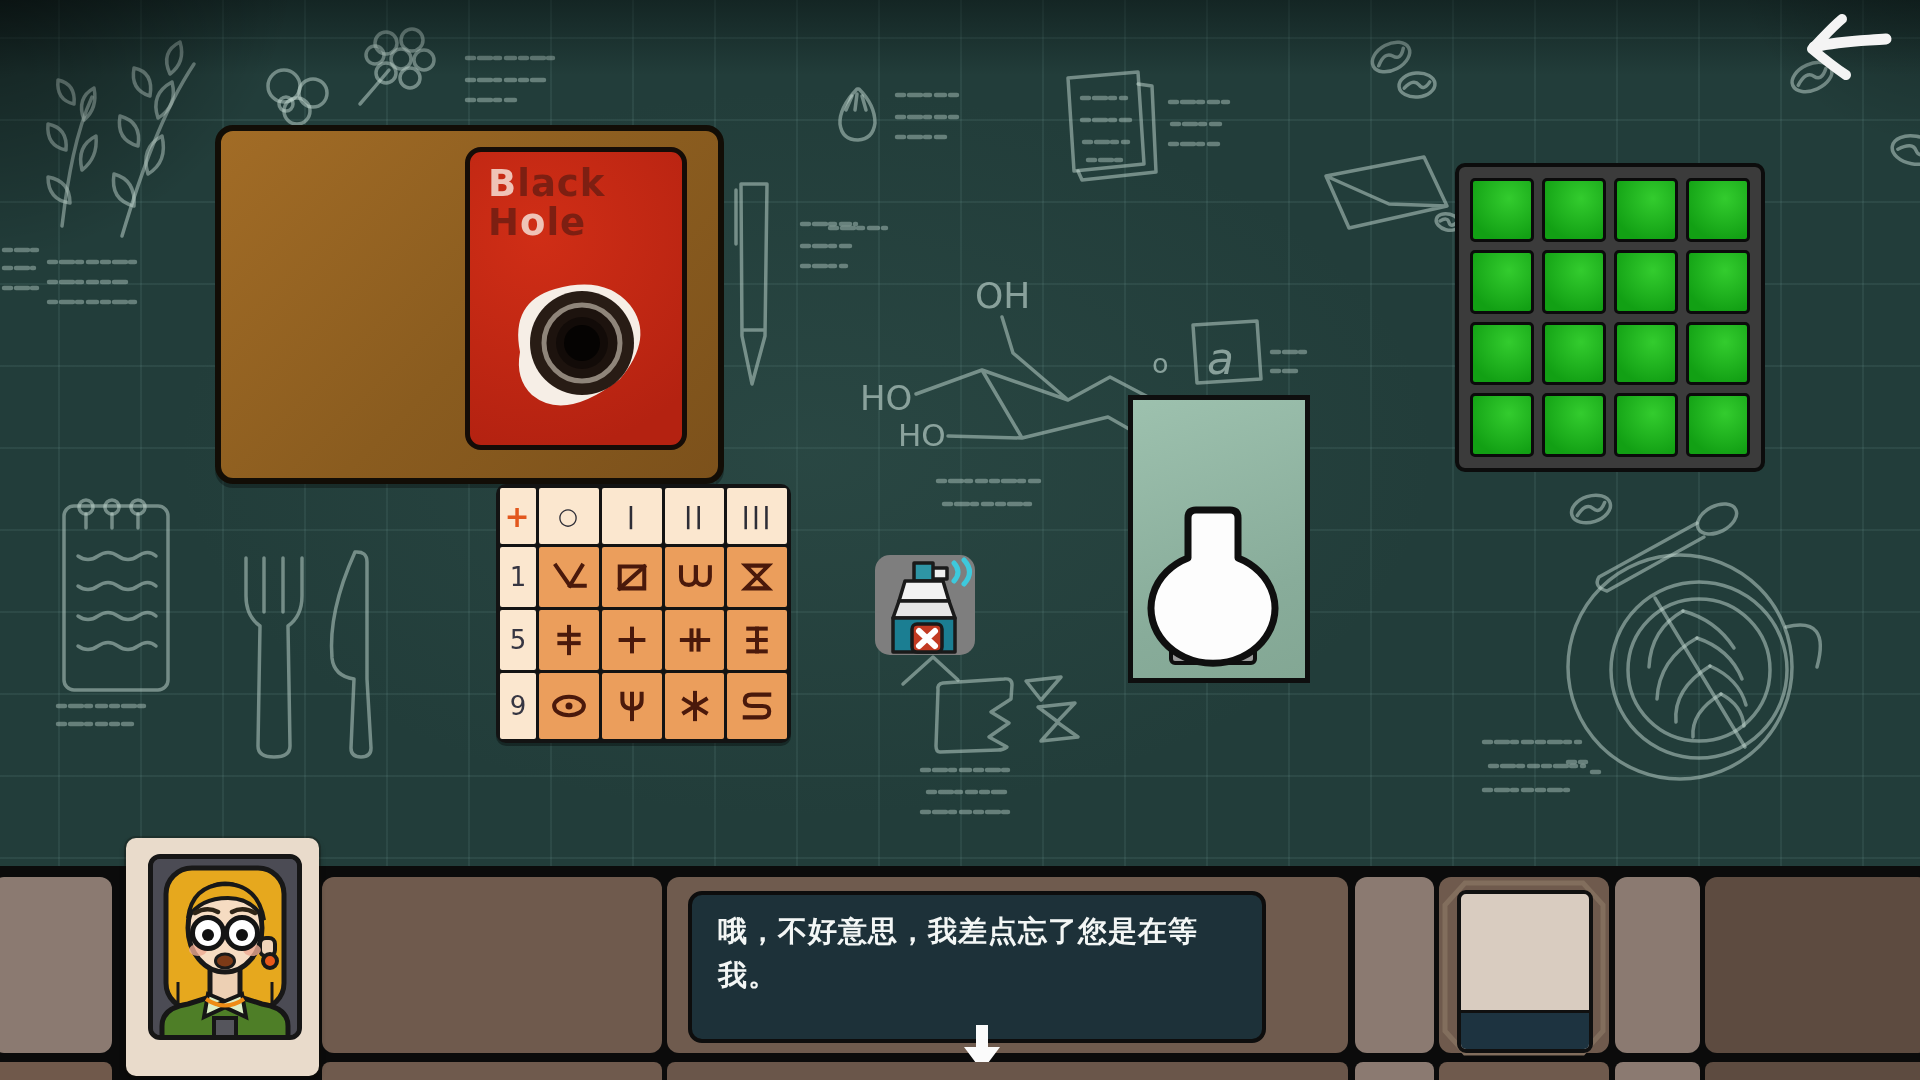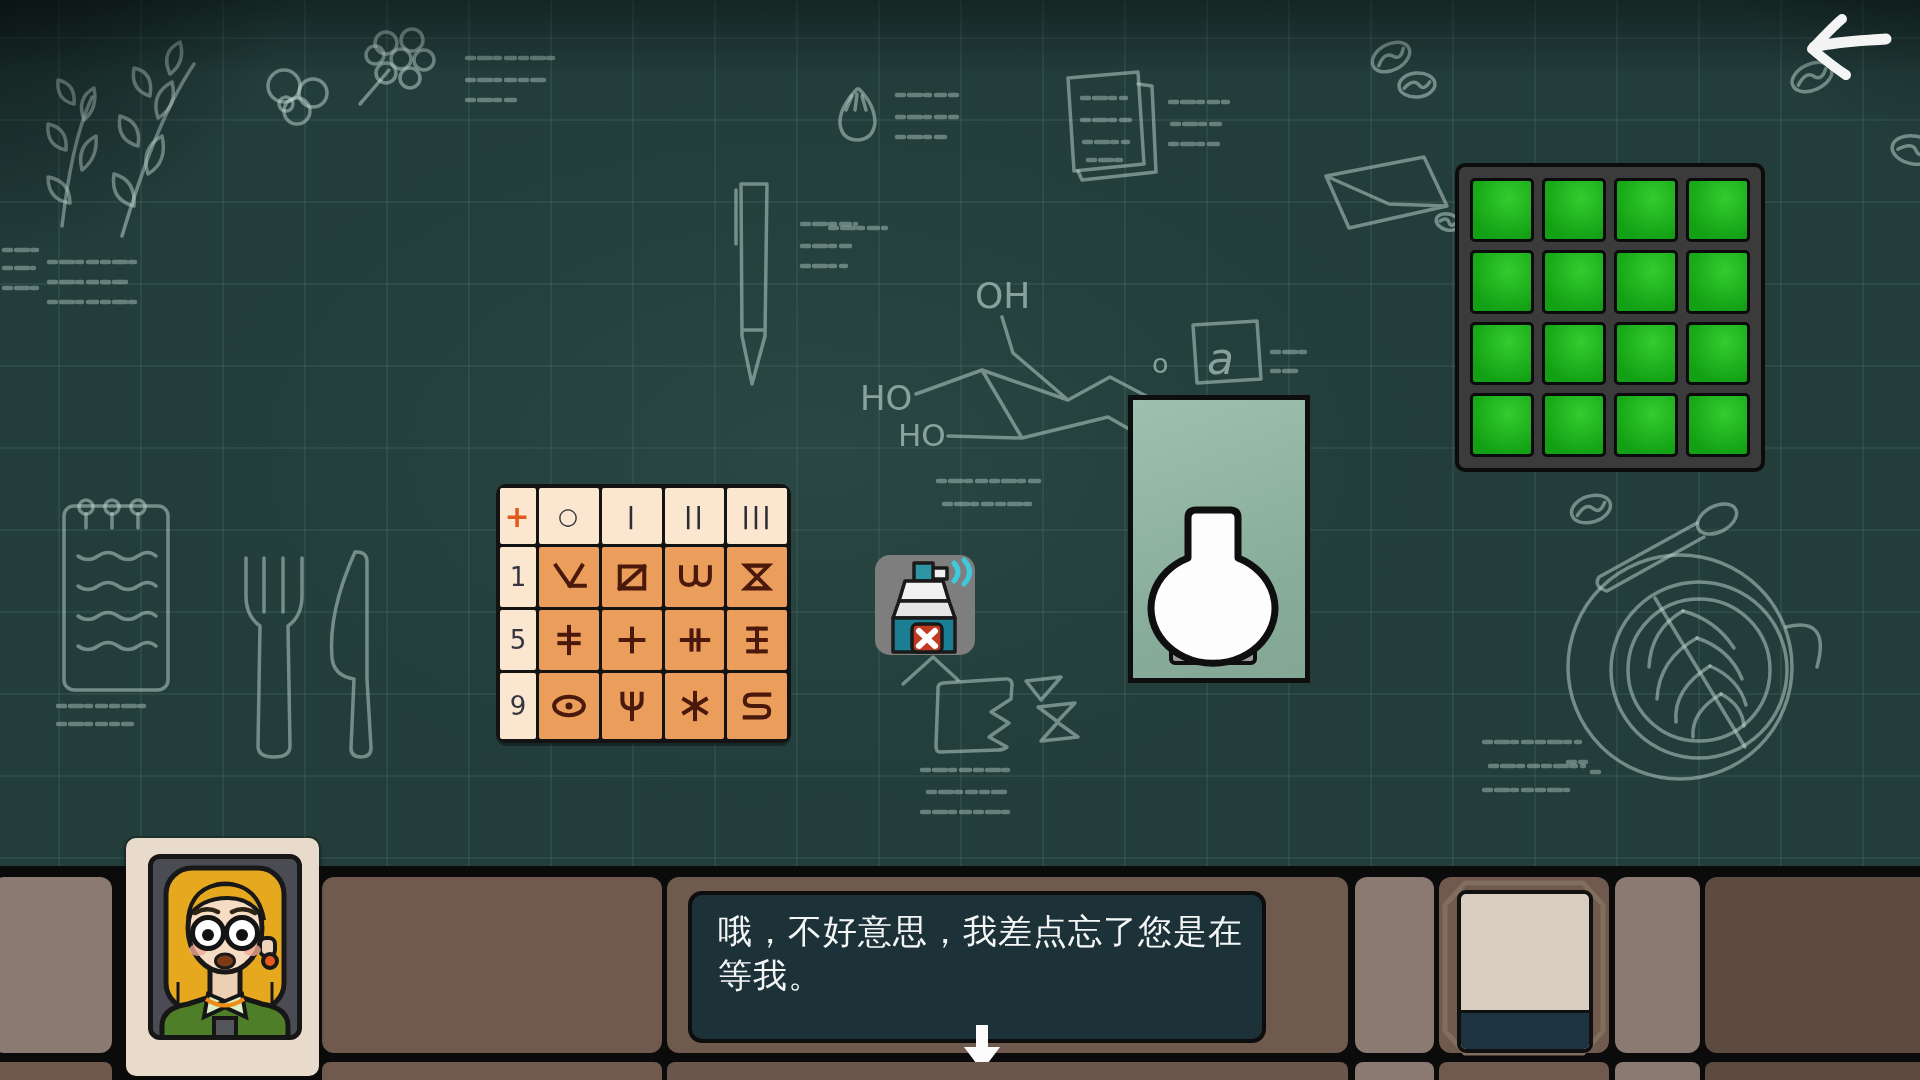--- a/index.html
+++ b/index.html
@@ -56,21 +56,21 @@
     background:linear-gradient(160deg,#9dc1ae,#88ac9a 70%,#83a794);}
   
   .greenpanel{left:1455px;top:163px;width:310px;height:309px;border:4px solid #0c0c0c;border-radius:10px;background:#3b3b3b;
     box-sizing:border-box;padding:11px;display:grid;grid-template-columns:repeat(4,1fr);grid-template-rows:repeat(4,1fr);gap:8px;}
   .gcell{border:3px solid #0b0b0b;border-radius:5px;}
   
   .bottombar{left:0;top:866px;width:1920px;height:214px;background:#0b0b0b;}
   .tile{position:absolute;border-radius:12px;}
   .tile2{position:absolute;border-radius:8px 8px 0 0;}
   .dlgbox{position:absolute;left:21px;top:14px;width:578px;height:152px;background:#1d3139;border:4px solid #0d0d0d;border-radius:14px;box-sizing:border-box;}
-  .dlgtext{position:absolute;left:26px;top:14px;width:530px;font-size:34px;letter-spacing:1px;color:#f3f6f5;line-height:44px;}
+  .dlgtext{position:absolute;left:26px;top:14px;width:530px;font-size:29px;letter-spacing:1px;color:#f3f6f5;line-height:44px;font-weight:bold;}
   .advarrow{position:absolute;left:293px;top:148px;width:44px;height:48px;cursor:pointer;}
   .octa{position:absolute;left:1441px;top:879px;width:166px;height:178px;}
   .notecard{position:absolute;left:1457px;top:890px;width:136px;height:163px;background:#d9ccc0;border:4px solid #101010;border-radius:9px;box-sizing:border-box;overflow:hidden;}
   .notestrip{position:absolute;left:0;bottom:0;width:100%;height:36px;background:#1d3340;border-top:3px solid #101010;}
   
   .portrait{left:126px;top:838px;width:193px;height:238px;background:#e9dbcb;border-radius:10px;
     box-shadow:0 0 0 2px rgba(20,15,8,0.25), 0 4px 6px rgba(0,0,0,0.4);}
   .pframe{position:absolute;left:22px;top:16px;width:154px;height:186px;border:5px solid #161616;border-radius:12px;
     box-sizing:border-box;background:#4b4b54;overflow:hidden;}
   .pframe svg{position:absolute;left:-5px;top:-5px;}
@@ -188,20 +188,32 @@
     <path class="tx" d="M1568 762 H1586 M1592 772 H1604"></path>
   </svg>
 
   <div class="vignette"></div>
 
   <svg class="backarrow abs" viewBox="0 0 100 72" style="left:1798px;top:10px;width:100px;height:72px">
     <path d="M16 37 C42 31 62 31 88 29" stroke-width="11"></path>
     <path d="M44 9 C32 19 24 29 14 39 C26 49 36 57 48 65" stroke-width="10"></path>
   </svg>
 
+  <div class="board abs">
+    <div class="book">
+      <div class="book-title"><span class="light">B</span><span class="dark">lack</span><br><span class="dark">H</span><span class="light">o</span><span class="dark">le</span></div>
+      <svg class="bh" viewBox="0 0 202 180">
+        <path d="M50 95 Q40 45 85 32 Q135 18 160 48 Q185 80 150 122 Q95 165 62 138 Q45 122 50 95 Z" fill="#f6eee6"></path>
+        <circle cx="112" cy="86" r="52" fill="#281c15"></circle>
+        <circle cx="112" cy="86" r="38" fill="#1d130e" stroke="#8f857a" stroke-width="5"></circle>
+        <circle cx="112" cy="86" r="26" fill="#120b08"></circle>
+        <circle cx="112" cy="86" r="18" fill="#050302"></circle>
+      </svg>
+    </div>
+  </div>
 
   <div class="stable abs">
       <div class="tcell head corner">+</div>
       <div class="tcell head">○</div>
       <div class="tcell head">|</div>
       <div class="tcell head">||</div>
       <div class="tcell head">|||</div>
       <div class="tcell rlabel">1</div>
       <div class="tcell sym">
         <svg viewBox="0 0 24 24" class="symsvg">

